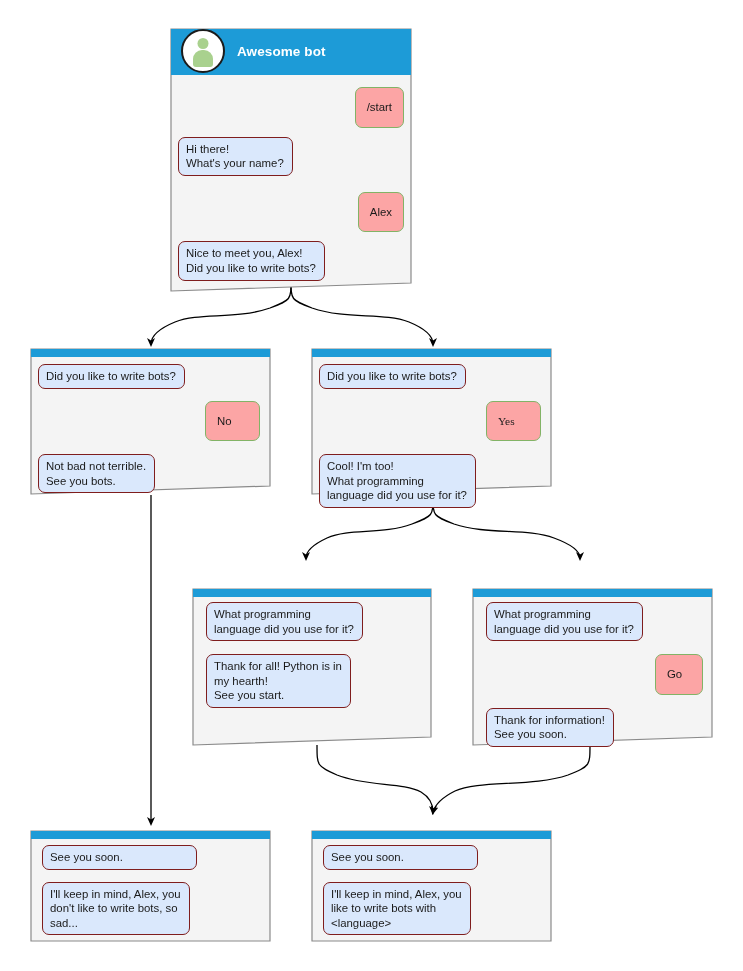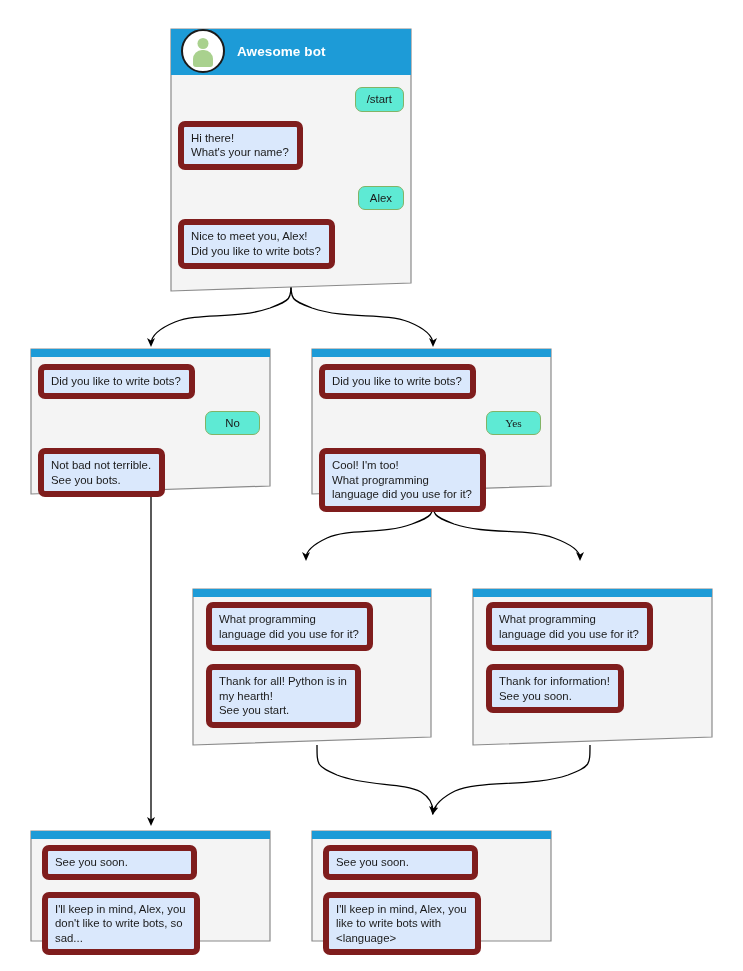--- a/index.html
+++ b/index.html
@@ -20,22 +20,22 @@
                 width:11px;height:11px;border-radius:50%;background:#a9d18e;}
   .avatar .body{position:absolute;left:50%;top:19px;transform:translateX(-50%);
                 width:20px;height:17px;border-radius:9px 9px 3px 3px;background:#a9d18e;}
   .bot-title{color:#ffffff;font-size:13.5px;font-weight:bold;margin-left:12px;letter-spacing:.1px;}
   .chat{position:relative;padding:10px 8px 8px 8px;}
   .row{display:flex;margin-bottom:9px;}
   .row.left{justify-content:flex-start;}
   .row.right{justify-content:flex-end;}
   .bub{font-size:11.4px;line-height:14.6px;color:#1a1a1a;border-radius:7px;
        padding:4px 8px 4px 7px;white-space:pre-line;box-sizing:border-box;}
-  .bub.bot{background:#dae8fc;border:6px solid #7f1d1d;}
-  .bub.user{background:#5eead4;border:1px solid #82b366;padding:4px 11px;text-align:center;}
+  .bub.bot{background:#dae8fc;border:1px solid #7f1d1d;}
+  .bub.user{background:#fca5a5;border:1px solid #82b366;padding:12px 11px;}
 </style>
 </head>
 <body>
 
 <div id="stage">
 
   <svg class="edges" viewBox="0 0 743 971">
     <defs>
       <marker id="arrow" markerWidth="10" markerHeight="10" refX="6" refY="4" orient="auto" markerUnits="userSpaceOnUse">
         <path d="M0,0 L9,4 L0,8 L2.6,4 Z" fill="#000000"></path>
@@ -171,20 +171,23 @@
         <rect x="1" y="1" width="239" height="8" fill="#1d9bd7"></rect>
       </svg>
     </div>
     <div class="inner">
       <div class="hdr"></div>
       <div class="chat" style="padding-top:6px;padding-left:14px;">
         <div class="row left" style="margin-bottom:13px;">
           <div class="bub bot">What programming
 language did you use for it?</div>
         </div>
+        <div class="row right" style="margin-bottom:13px;margin-right:2px;">
+          <div class="bub user" style="min-width:48px;">Go</div>
+        </div>
         <div class="row left">
           <div class="bub bot">Thank for information!
 See you soon.</div>
         </div>
       </div>
     </div>
   </div>
 
   <div class="card" style="left:30px;top:830px;width:241px;height:112px;">
     <div class="skew">

